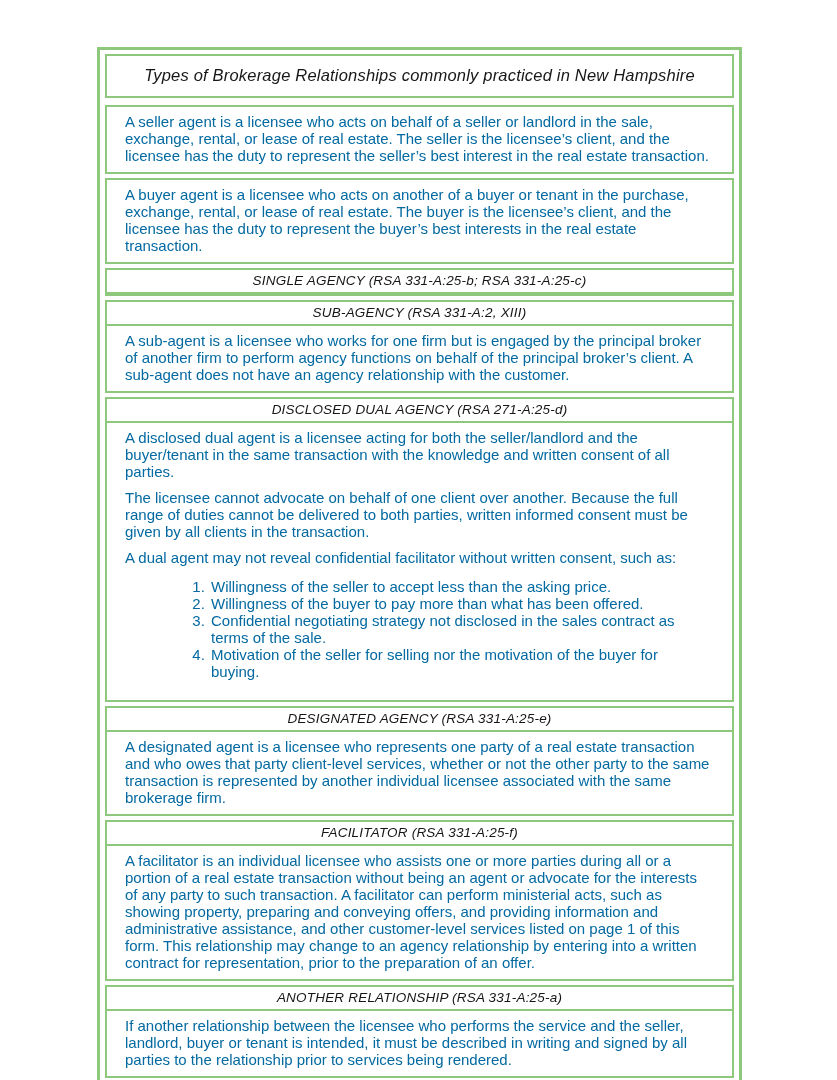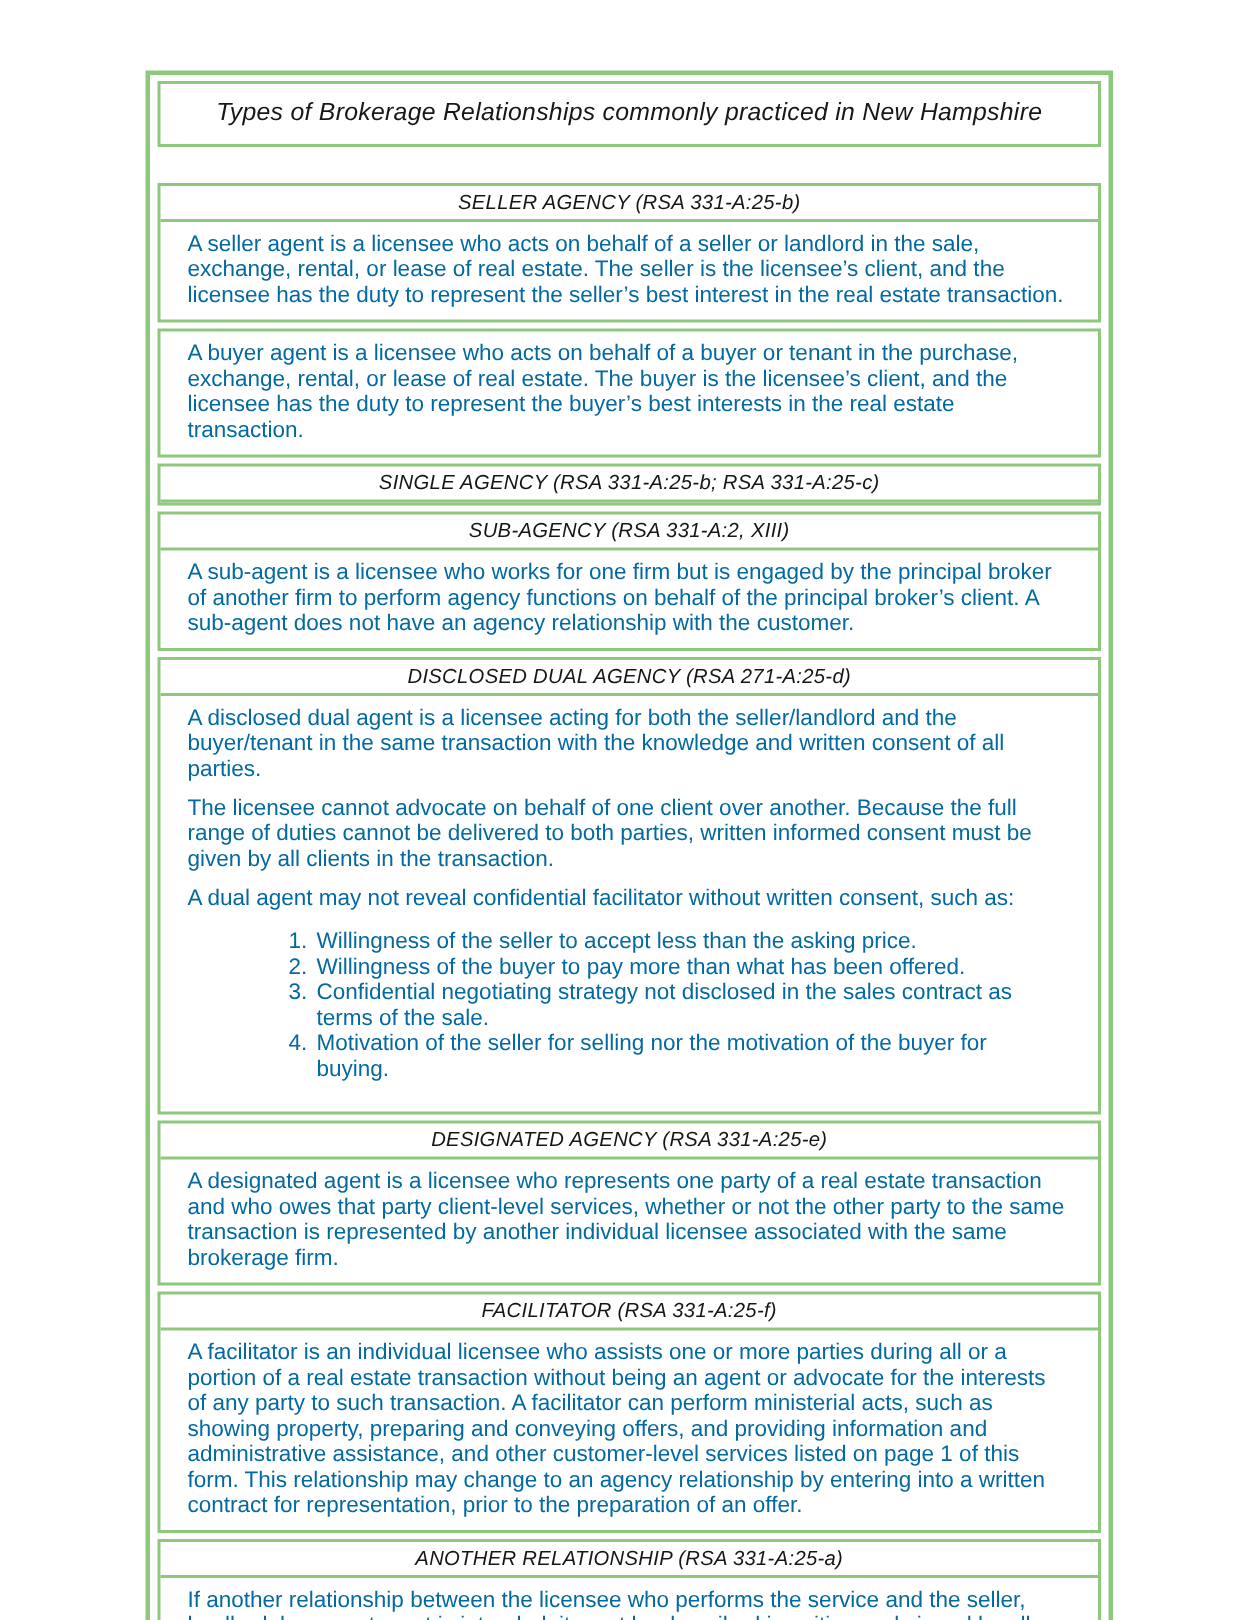--- a/index.html
+++ b/index.html
@@ -23,21 +23,21 @@
     width: 645px;
     min-height: 932px;
     box-sizing: border-box;
     border: 3px solid #8dc87c;
     padding: 4px 5px 5px 5px;
     background: #ffffff;
   }
   .title-box {
     border: 2px solid #8dc87c;
     padding: 10px 10px 11px;
-    margin-bottom: 24px;
+    margin-bottom: 7px;
   }
   .doc-title {
     text-align: center;
     font-style: italic;
     font-size: 16.5px;
     letter-spacing: 0.2px;
     color: #171717;
     white-space: nowrap;
   }
   .section {
@@ -76,29 +76,28 @@
 </style>
 </head>
 <body>
 
 <div class="frame">
   <div class="title-box">
     <div class="doc-title">Types of Brokerage Relationships commonly practiced in New Hampshire</div>
   </div>
   <div id="sections">
   <section class="section">
-    <div class="sec-head">SELLER AGENCY (RSA 331-A:25-b)</div>
     <div class="sec-body">
           <p>A seller agent is a licensee who acts on behalf of a seller or landlord in the sale, exchange, rental, or lease of real estate. The seller is the licensee’s client, and the licensee has the duty to represent the seller’s best interest in the real estate transaction.</p>
         </div>
   </section>
 
   <section class="section">
     <div class="sec-body">
-          <p>A buyer agent is a licensee who acts on behalf of a buyer or tenant in the purchase, exchange, rental, or lease of real estate. The buyer is the licensee’s client, and the licensee has the duty to represent the buyer’s best interests in the real estate transaction.</p>
+          <p>A buyer agent is a licensee who acts on another of a buyer or tenant in the purchase, exchange, rental, or lease of real estate. The buyer is the licensee’s client, and the licensee has the duty to represent the buyer’s best interests in the real estate transaction.</p>
         </div>
   </section>
 
   <section class="section">
     <div class="sec-head">SINGLE AGENCY (RSA 331-A:25-b; RSA 331-A:25-c)</div>
   </section>
 
   <section class="section">
     <div class="sec-head">SUB-AGENCY (RSA 331-A:2, XIII)</div>
     <div class="sec-body">

